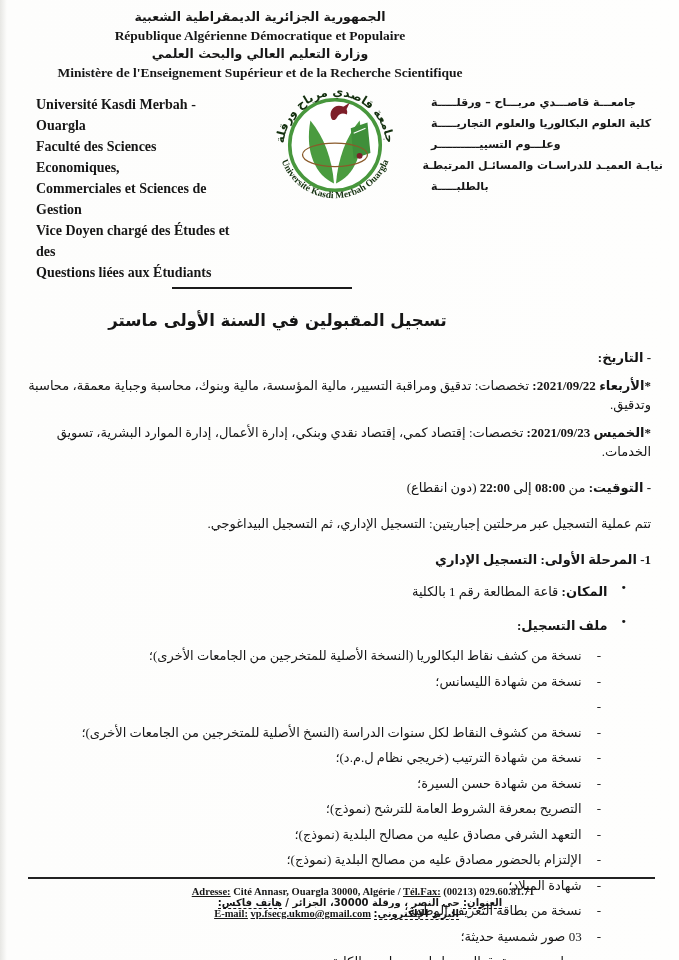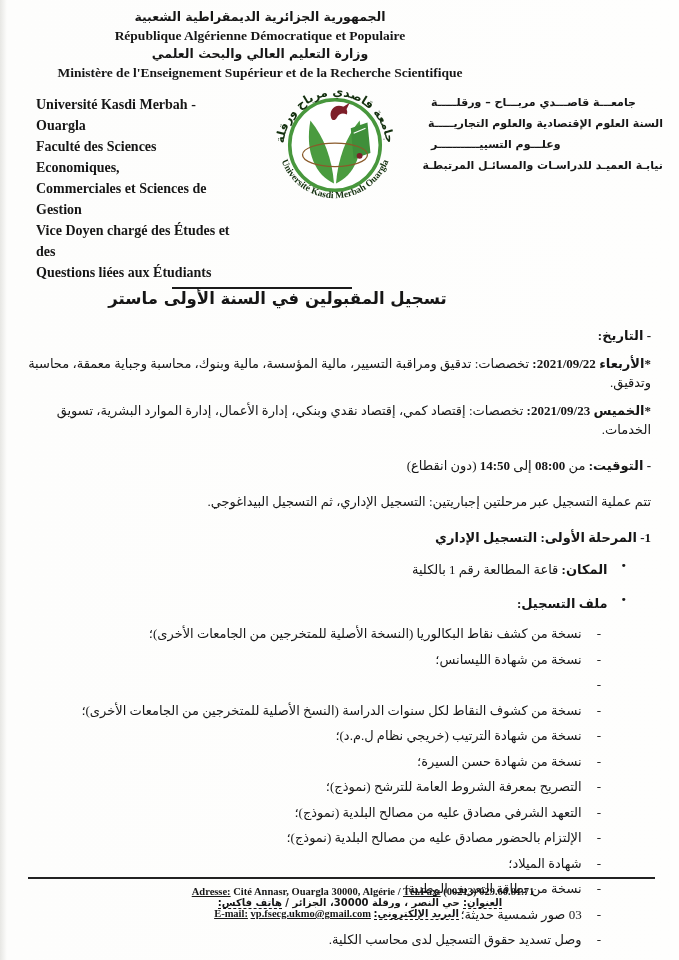--- a/index.html
+++ b/index.html
@@ -17,21 +17,21 @@
   .gov-header .ar{font-family:"DejaVu Sans",sans-serif; font-size:12.5px; font-weight:bold; line-height:18px;}
   .gov-header .fr{font-size:13.5px; font-weight:bold; line-height:19px;}
   
   .inst-row{display:flex; justify-content:space-between; align-items:flex-start; padding:4px 16px 0 36px;}
   .inst-left{width:202px; font-size:14px; font-weight:bold; line-height:21px; padding-top:8px;}
   .inst-right{width:232px; direction:rtl; text-align:left; font-family:"DejaVu Sans",sans-serif;
               font-size:11px; font-weight:bold; line-height:21px; padding-top:6px; white-space:nowrap;}
   .logo-wrap{width:138px; flex:0 0 auto; margin-top:-2px;}
   .logo-rule{width:180px; height:2px; background:#1b1b1b; margin:4px 0 0 172px;}
   
-  .doc-title{width:505px; margin-left:25px; text-align:center;
+  .doc-title{width:505px; margin-left:25px; margin-top:22px; text-align:center;
              font-size:16.5px; font-weight:bold; font-family:"DejaVu Sans",sans-serif;}
   
   .body-ar{direction:rtl; text-align:right; padding:0 28px 0 22px; font-size:13px; margin-top:18px;}
   .body-ar p{margin:0 0 9px 0; line-height:19px;}
   .p-gap{margin-top:17px !important;}
   .bullet-row{display:flex; gap:9px; padding-right:24px; margin:0 0 7px 0; line-height:19px;}
   .bullet-row p{margin:4px;}
   .bullet-marker{font-family:"DejaVu Sans",sans-serif; font-size:11px; line-height:19px;}
   .chk-item{display:flex; gap:15px; padding-right:50px; margin-bottom:6.5px; line-height:19px;}
   .closing{margin-top:14px !important;}
@@ -85,35 +85,36 @@
         </text>
         <text font-size="9.6" font-weight="bold" font-family="'Liberation Serif',serif" fill="#14300f">
           <textPath href="#arcBot" startOffset="50%" text-anchor="middle">Université Kasdi Merbah Ouargla</textPath>
         </text>
       </svg>
     </div>
 
     <div class="inst-right">
 
     <div>جامعـــة قاصـــدي مربـــاح – ورقلـــــة</div>
-        <div>السنة العلوم الإقتصادية والعلوم التجاريـــــة</div>
+        <div>كلية العلوم البكالوريا والعلوم التجاريـــــة</div>
         <div>وعلـــوم التسييـــــــــــر</div>
         <div>نيابـة العميـد للدراسـات والمسائـل المرتبطـة</div>
+        <div>بالطلبـــــة</div>
       </div>
   </div>
 
   <div class="logo-rule"></div>
 
   <div class="doc-title">تسجيل المقبولين في السنة الأولى ماستر</div>
 
   <div class="body-ar">
     <p><span class="b">- التاريخ:</span></p>
     <p><span class="b">*الأربعاء 2021/09/22:</span><span> تخصصات: تدقيق ومراقبة التسيير، مالية المؤسسة، مالية وبنوك، محاسبة وجباية معمقة، محاسبة وتدقيق.</span></p>
     <p><span class="b">*الخميس 2021/09/23:</span><span> تخصصات: إقتصاد كمي، إقتصاد نقدي وبنكي، إدارة الأعمال، إدارة الموارد البشرية، تسويق الخدمات.</span></p>
-    <p class="p-gap"><span class="b">- التوقيت:</span><span> من </span><span class="b">08:00</span><span> إلى </span><span class="b">14:50</span><span> (دون انقطاع)</span></p>
+    <p class="p-gap"><span class="b">- التوقيت:</span><span> من </span><span class="b">08:00</span><span> إلى </span><span class="b">22:00</span><span> (دون انقطاع)</span></p>
     <p class="p-gap"><span>تتم عملية التسجيل عبر مرحلتين إجباريتين: التسجيل الإداري، ثم التسجيل البيداغوجي.</span></p>
     <p class="p-gap"><span class="b">1- المرحلة الأولى: التسجيل الإداري</span></p>
 
     <div class="bullet-row">
       <span class="bullet-marker">•</span>
       <p><span class="b">المكان:</span><span> قاعة المطالعة رقم 1 بالكلية</span></p>
     </div>
     <div class="bullet-row">
       <span class="bullet-marker">•</span>
       <p><span class="b">ملف التسجيل:</span></p>

